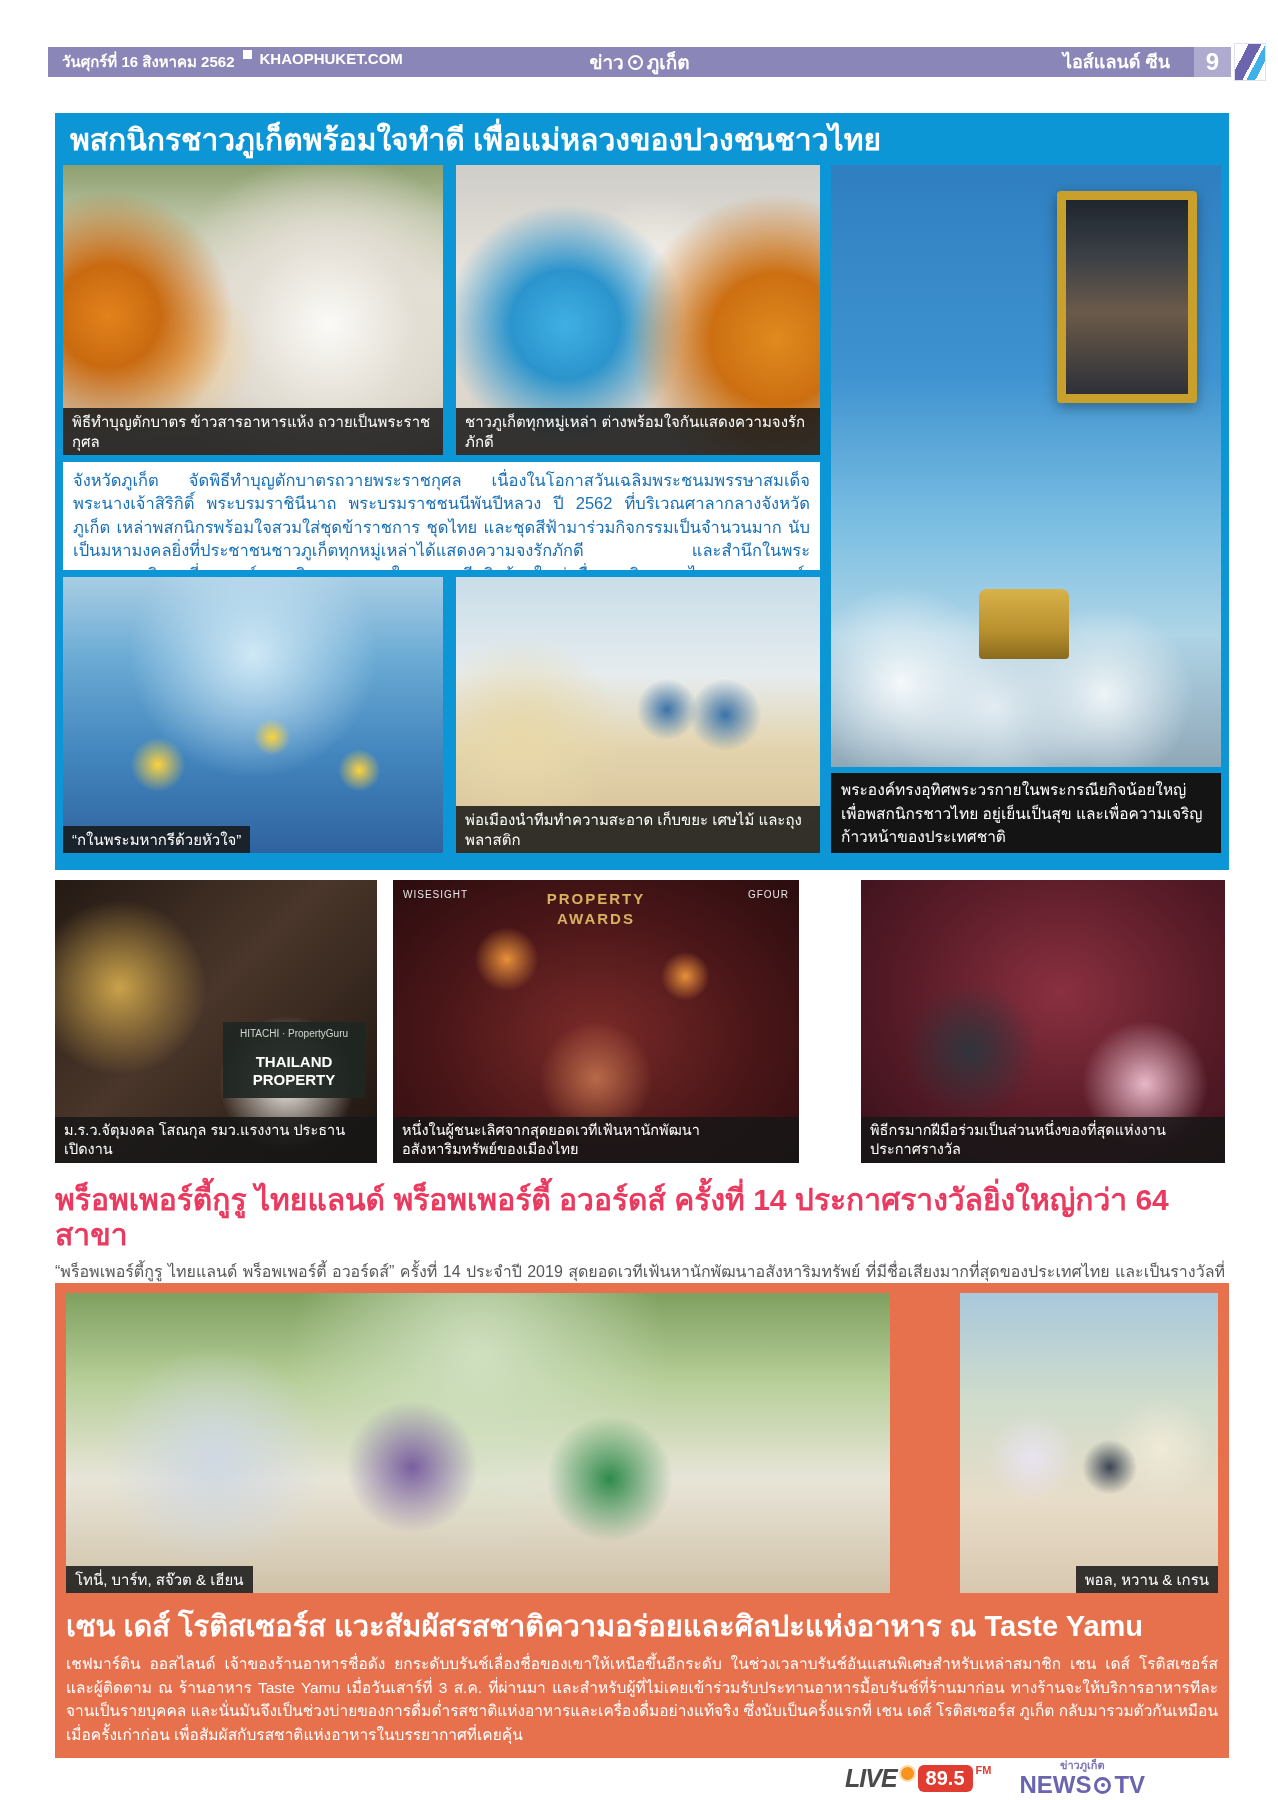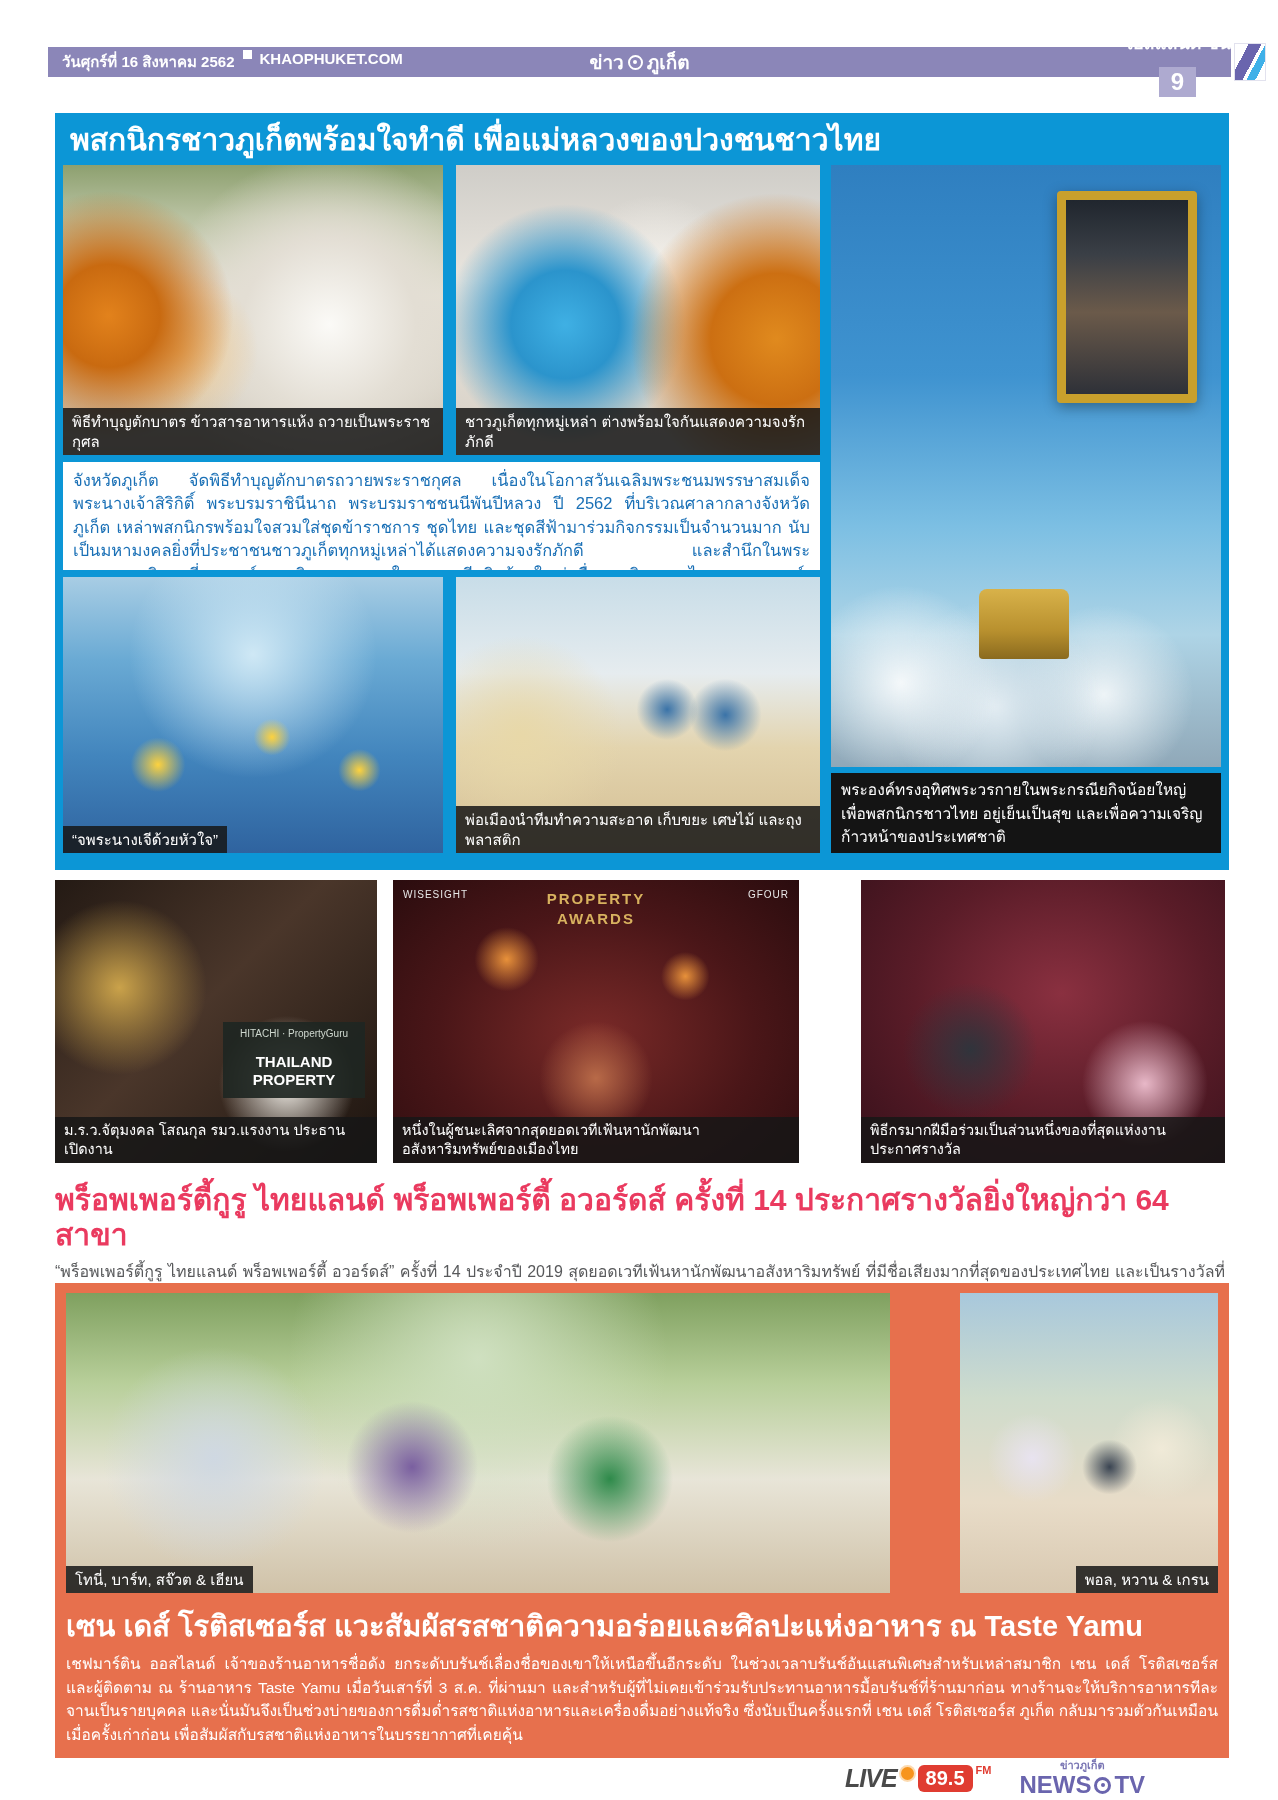--- a/index.html
+++ b/index.html
@@ -9,21 +9,21 @@
 
   
   .header-bar { position:absolute; left:48px; top:47px; width:1183px; height:30px;
     background:#8b86b8; display:flex; align-items:center; color:#fff; }
   .hdr-left { display:flex; align-items:flex-start; gap:8px; padding-left:14px; font-size:15px; font-weight:bold; z-index:2; }
   .sq-bullet { width:9px; height:9px; background:#fff; display:inline-block; }
   .hdr-center { position:absolute; left:0; right:0; top:0; bottom:0; display:flex; justify-content:center;
     align-items:center; gap:4px; font-weight:bold; font-size:19px; z-index:1; }
   .logo-ring { width:15px; height:15px; border:2.5px solid #fff; border-radius:50%; display:inline-block; position:relative; }
   .logo-ring::after { content:""; position:absolute; left:3px; top:3px; width:4px; height:4px; background:#fff; border-radius:50%; }
-  .hdr-right { margin-left:auto; display:flex; align-items:center; gap:10px; font-weight:bold; font-size:18px; z-index:2;flex-direction:column; }
+  .hdr-right { margin-left:auto; display:flex; align-items:flex-start; gap:24px; font-weight:bold; font-size:18px; z-index:2; }
   .page-num { width:37px; height:30px; background:#aeaad0; display:flex; align-items:center; justify-content:center;
     font-size:24px; font-weight:bold; }
   .corner-logo { position:absolute; left:1235px; top:44px; width:30px; height:36px; background:#fff;
     background-image:linear-gradient(118deg,#ffffff 0 28%,#6a65ae 28% 54%,#ffffff 54% 62%,#3fb0e8 62% 80%,#ffffff 80%); 
     box-shadow:0 0 0 1px #e2e2ee; }
 
   
   .ph { position:relative; overflow:hidden; background:#999; }
   .cap { position:absolute; left:0; right:0; bottom:0; background:rgba(22,22,22,.85); color:#fff;
     font-size:15px; line-height:1.3; padding:4px 9px; }
@@ -173,21 +173,21 @@
           <div class="ph p-a1 w380">
             <div class="cap">พิธีทำบุญตักบาตร ข้าวสารอาหารแห้ง ถวายเป็นพระราชกุศล</div>
           </div>
           <div class="ph p-a2 grow">
             <div class="cap">ชาวภูเก็ตทุกหมู่เหล่า ต่างพร้อมใจกันแสดงความจงรักภักดี</div>
           </div>
         </div>
         <div class="s1-body">จังหวัดภูเก็ต จัดพิธีทำบุญตักบาตรถวายพระราชกุศล เนื่องในโอกาสวันเฉลิมพระชนมพรรษาสมเด็จพระนางเจ้าสิริกิติ์ พระบรมราชินีนาถ พระบรมราชชนนีพันปีหลวง ปี 2562 ที่บริเวณศาลากลางจังหวัดภูเก็ต เหล่าพสกนิกรพร้อมใจสวมใส่ชุดข้าราชการ ชุดไทย และชุดสีฟ้ามาร่วมกิจกรรมเป็นจำนวนมาก นับเป็นมหามงคลยิ่งที่ประชาชนชาวภูเก็ตทุกหมู่เหล่าได้แสดงความจงรักภักดี และสำนึกในพระมหากรุณาธิคุณ ที่พระองค์ทรงอุทิศพระวรกายในพระกรณียกิจน้อยใหญ่ เพื่อพสกนิกรชาวไทยของพระองค์</div>
         <div class="s1-row s1-row2">
           <div class="ph p-b1 w380">
-            <div class="cap short">“จพระนางเจีด้วยหัวใจ”</div>
+            <div class="cap short">“กในพระมหากรีด้วยหัวใจ”</div>
           </div>
           <div class="ph p-b2 grow">
             <div class="cap">พ่อเมืองนำทีมทำความสะอาด เก็บขยะ เศษไม้ และถุงพลาสติก</div>
           </div>
         </div>
       </div>
       <div class="s1-right">
         <div class="ph p-tall">
           <div class="portrait"></div>
           <div class="pedestal"></div>

